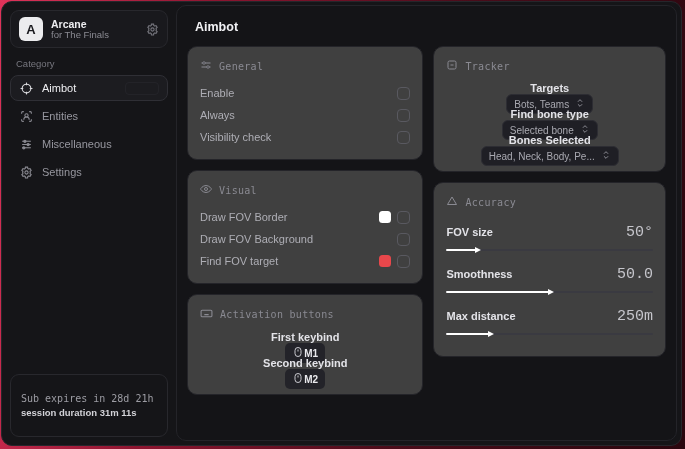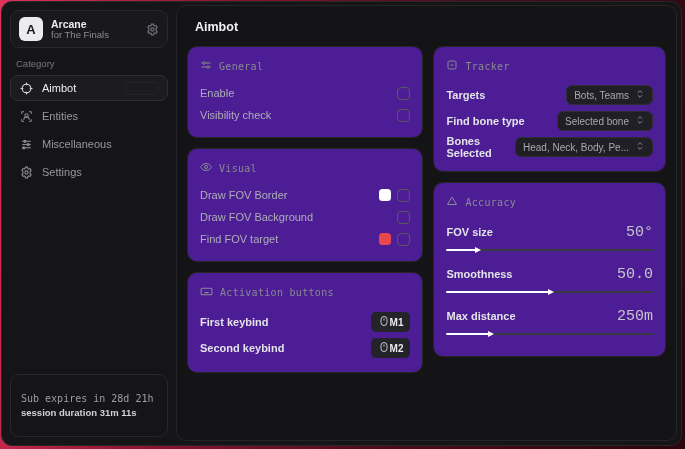--- a/index.html
+++ b/index.html
@@ -60,34 +60,34 @@
     flex: 1; margin: 3px 4px 4px 0;
     background: #141417; border: 1px solid #242429; border-radius: 10px;
     padding: 12px 10px 10px 10px; overflow: hidden;
   }
   .main-title { font-size: 12.5px; font-weight: bold; color: #f2f2f5; margin: 2px 0 12px 8px; }
   .columns { display: flex; gap: 10px; }
   .col { display: flex; flex-direction: column; gap: 10px; }
   .col-left  { width: 240px; }
   .col-right { width: 236px; }
   .card {
-    background: #4c1d95; border: 1px solid #242429; border-radius: 10px;
+    background: #404040; border: 1px solid #242429; border-radius: 10px;
     padding: 9px 12px 11px 12px;
   }
   .card-header {
     display: flex; align-items: center; gap: 7px;
     font-family: "DejaVu Sans Mono", monospace;
     font-size: 10px; color: #8a8a92; margin: 3px 0 9px 0; letter-spacing: .3px;
   }
   .card-header svg { color: #8a8a92; }
   .row {
     display: flex; align-items: center; justify-content: space-between;
     height: 22px;
   }
-  .row-lg { height: 26px; }
+  .row-lg { height: 26px; flex-direction: column; }
   .row-label { font-size: 11px; color: #aeaeb5; }
   .row-label.bright { color: #e3e3e8; font-weight: bold; }
   .row-right { display: flex; align-items: center; gap: 6px; }
   .checkbox {
     width: 13px; height: 13px; border: 1.4px solid #595960; border-radius: 4px;
     background: transparent;
   }
   .swatch { width: 12px; height: 12px; border-radius: 3.5px; }
   .key-chip {
     display: flex; align-items: center; 
@@ -218,20 +218,24 @@
                   <circle cx="16" cy="16" r="2.4" fill="#19191d"></circle>
               </svg>
             </span>
             <span>General</span>
           </div>
           <div class="row">
             <span class="row-label">Enable</span>
             <span class="checkbox"></span>
           </div>
           <div class="row">
+            <span class="row-label">Always</span>
+            <span class="checkbox"></span>
+          </div>
+          <div class="row">
             <span class="row-label">Visibility check</span>
             <span class="checkbox"></span>
           </div>
         </div>
 
         <div class="card">
           <div class="card-header">
             <span>
               <svg width="12" height="12" viewBox="0 0 24 24" fill="none" stroke="currentColor" stroke-width="2">
                 <path d="M1 12s4-7 11-7 11 7 11 7-4 7-11 7-11-7-11-7z"></path>

